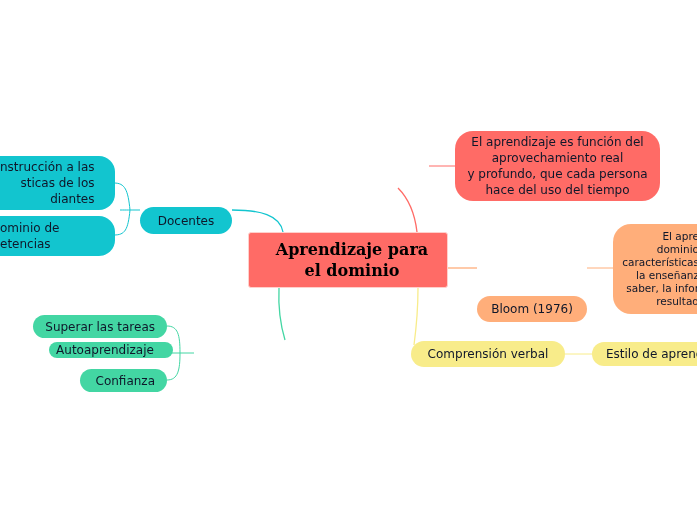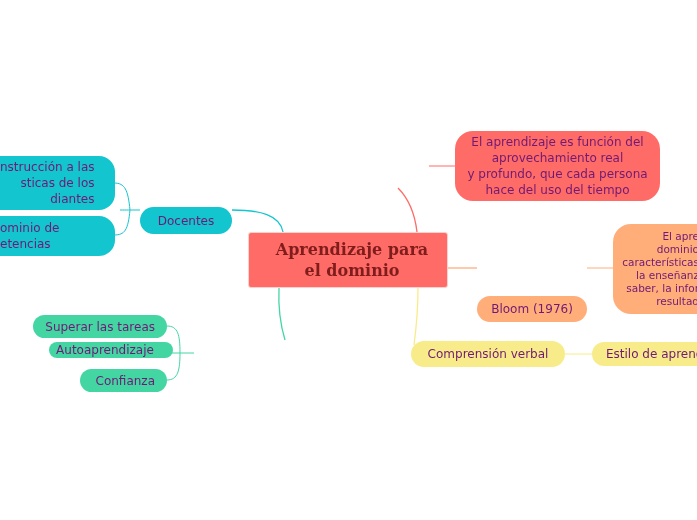--- a/index.html
+++ b/index.html
@@ -1,23 +1,23 @@
 <!DOCTYPE html>
 <html><head>
 <meta charset="utf-8">
 <style>
   html, body { margin:0; padding:0; }
   body { width:697px; height:520px; background:#ffffff; position:relative; overflow:hidden;
          font-family:"DejaVu Sans", sans-serif; }
   .canvas { position:absolute; left:0; top:0; width:697px; height:520px; }
   svg.links { position:absolute; left:0; top:0; width:697px; height:520px; }
   .node { position:absolute; display:flex; align-items:center; justify-content:center;
-          text-align:center; box-sizing:border-box; color:#701a75; font-size:12px; line-height:16px;
+          text-align:center; box-sizing:border-box; color:#0f172a; font-size:12px; line-height:16px;
           cursor:pointer; }
-  .root { background:#ff6b66; color:#7f1d1d; font-family:"DejaVu Serif", serif; font-weight:bold;
+  .root { background:#ff6b66; color:#000000; font-family:"DejaVu Serif", serif; font-weight:bold;
           font-size:16px; line-height:21px; border-radius:3px; border:1px solid #ffd0cc;padding-left:8px; }
   .teal { background:#12c5cf; }
   .green { background:#43d6a3; }
   .red { background:#ff6b66; }
   .orange { background:#ffae7a; }
   .yellow { background:#f8ec8a; }
   .pill { border-radius:16px;margin-top:10px; }
   .leaf-left { justify-content:flex-end; text-align:left; }
   .txt { white-space:pre-line; }
 </style>

